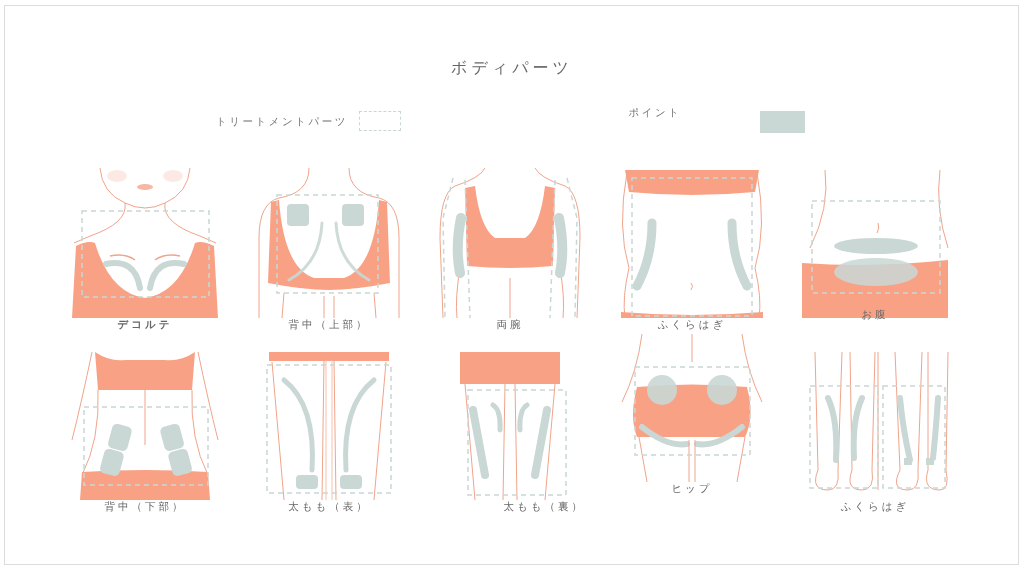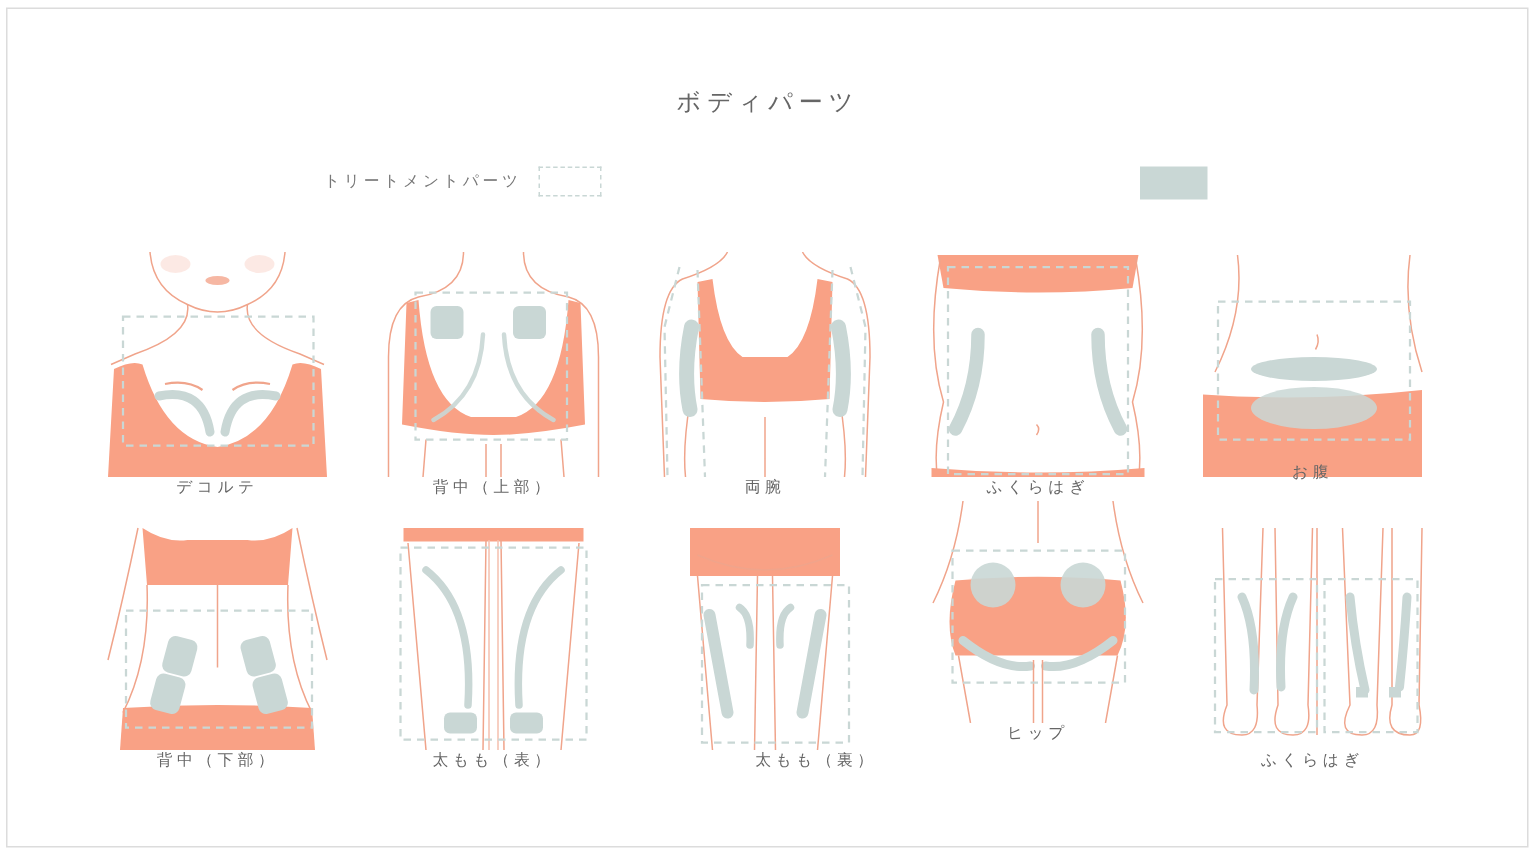--- a/index.html
+++ b/index.html
@@ -17,36 +17,37 @@
 <body>
 
 <div class="frame"></div>
 
 <div class="title">ボディパーツ</div>
 
 <div class="legend-label" style="left:216px; top:113px;">トリートメントパーツ</div>
 <div class="legend-dashed"></div>
 
 <div class="legend-label" style="left:560px; top:104px; width:190px;">
+  <div>ポイント</div>
 </div>
 <div class="legend-solid"></div>
 
 <div class="cell" style="left:70px; top:168px;">
   <svg width="150" height="150" viewBox="0 0 150 150">
     <path d="M30 0 Q32 25 55 35 Q75 45 95 35 Q118 25 120 0" fill="none" stroke="#F0A48B" stroke-width="1"></path>
     <ellipse cx="47" cy="8" rx="10" ry="6" fill="#fbe0d8" opacity="0.7"></ellipse>
     <ellipse cx="103" cy="8" rx="10" ry="6" fill="#fbe0d8" opacity="0.7"></ellipse>
     <ellipse cx="75" cy="19" rx="8" ry="3" fill="#f6b7a3"></ellipse>
     <path d="M55 35 Q58 55 20 68 L4 75 M95 35 Q92 55 130 68 L146 75" fill="none" stroke="#F0A48B" stroke-width="1"></path>
     <path d="M6 78 Q18 72 25 75 Q40 125 75 130 Q110 125 125 75 Q132 72 144 78 L148 150 L2 150 Z" fill="#F9A185"></path>
     <path d="M40 88 Q55 85 65 92 M110 88 Q95 85 85 92" fill="none" stroke="#F0A48B" stroke-width="1.5"></path>
     <path d="M36 96 Q65 90 70 120 M114 96 Q85 90 80 120" fill="none" stroke="#C9D7D5" stroke-width="6" stroke-linecap="round"></path>
     <rect x="12" y="43" width="127" height="86" fill="none" stroke="#C9D7D5" stroke-width="1.5" stroke-dasharray="5,4"></rect>
   </svg>
-  <div class="cap" style="top:150px;">デコルテ</div>
+  <div class="cap" style="top:150px;font-weight:bold;">デコルテ</div>
 </div>
 
 <div class="cell" style="left:254px; top:168px;">
   <svg width="150" height="150" viewBox="0 0 150 150">
     <path d="M55 0 Q55 25 25 30 Q5 35 5 70 L5 150 M95 0 Q95 25 125 30 Q145 35 145 70 L145 150" fill="none" stroke="#F0A48B" stroke-width="1"></path>
     <path d="M25 32 Q30 100 60 110 L90 110 Q120 100 125 32 L133 34 L136 115 Q100 122 75 122 Q50 122 14 115 L17 34 Z" fill="#F9A185"></path>
     <path d="M30 125 L28 150 M120 125 L122 150 M70 128 L70 150 M80 128 L80 150" fill="none" stroke="#F0A48B" stroke-width="1"></path>
     <rect x="33" y="36" width="22" height="22" rx="4" fill="#C9D7D5"></rect>
     <rect x="88" y="36" width="22" height="22" rx="4" fill="#C9D7D5"></rect>
     <path d="M68 55 Q66 95 35 112 M82 55 Q84 95 115 112" fill="none" stroke="#C9D7D5" stroke-width="3" stroke-linecap="round" opacity="0.9"></path>

